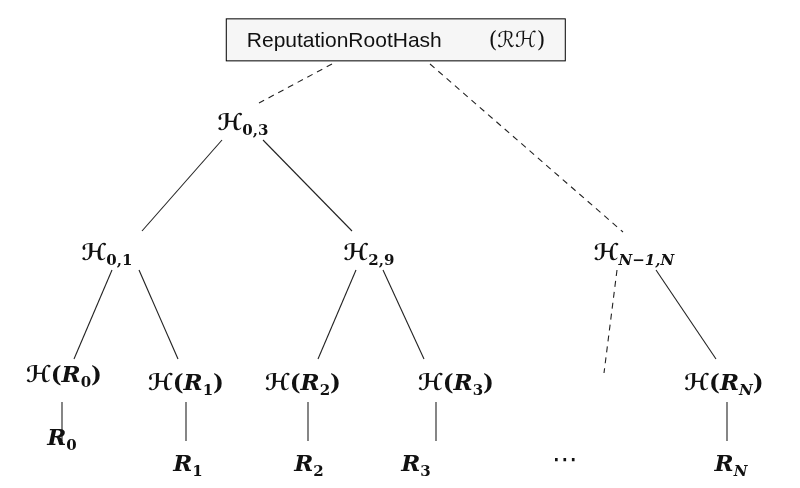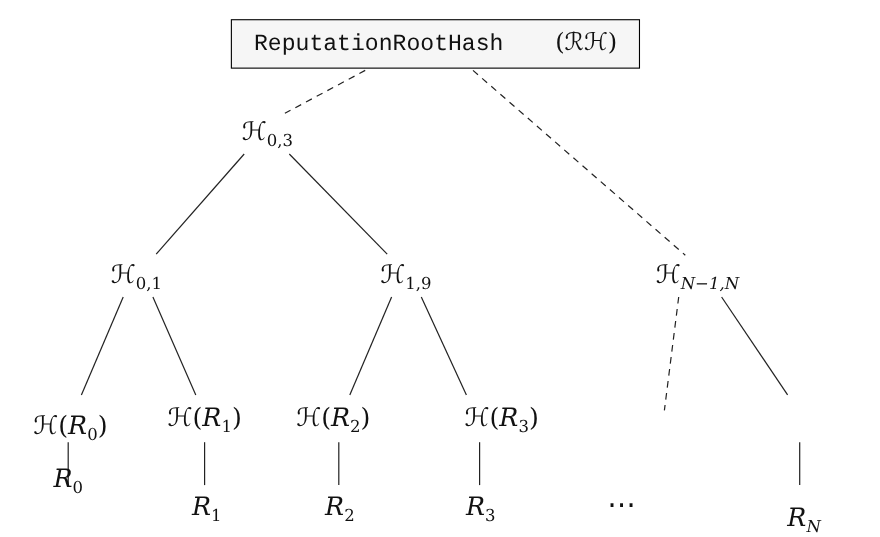--- a/index.html
+++ b/index.html
@@ -19,20 +19,21 @@
   }
   svg.edges line { stroke: #222222; stroke-width: 1.1; }
   svg.edges line.dashed { stroke-dasharray: 6 5; }
 
   .node {
     position: absolute;
     transform: translate(-50%, -50%);
     white-space: nowrap;
     font-size: 23px;
     line-height: 1;
+    font-weight: bold;
   }
   .node sub {
     font-size: 15px;
     line-height: 0;
     vertical-align: -0.35em;
   }
   .it { font-style: italic; }
 
   .root-box {
     position: absolute;
@@ -40,21 +41,21 @@
     top: 40px;
     transform: translate(-50%, -50%);
     border: 1px solid #000000;
     background: #f6f6f6;
     padding: 8px 20px;
     white-space: nowrap;
     font-size: 22px;
     line-height: 1.15;
   }
   .root-box .mono {
-    font-family: Liberation Mono, monospace;
+    font-family: Liberation Sans, sans-serif;
     font-size: 21px;
   }
   .root-box .abbrev {
     font-family: "DejaVu Serif", "DejaVu Sans", serif;
     font-size: 22px;
     margin-left: 40px;
   }
   .dots {
     position: absolute;
     transform: translate(-50%, -50%);
@@ -89,64 +90,67 @@
 
   <div class="root-box">
     <span class="mono">ReputationRootHash</span>
     <span class="abbrev">(ℛℋ)</span>
   </div>
 
   <div class="node" style="left:243px; top:121px">
     <span>ℋ</span><sub>0,3</sub>
   </div>
 
-  <div class="node" style="left:124px; top:251px">
+  <div class="node" style="left:107px; top:251px">
     <span>ℋ</span><sub>0,1</sub>
   </div>
 
   <div class="node" style="left:369px; top:251px">
-    <span>ℋ</span><sub>1,9</sub>
+    <span>ℋ</span><sub>2,9</sub>
   </div>
 
   <div class="node" style="left:634px; top:251px">
     <span>ℋ</span><sub class="it">N−1,N</sub>
   </div>
 
-  <div class="node" style="left:64px; top:388px">
+  <div class="node" style="left:64px; top:373px">
     <span>ℋ(</span><span class="it">R</span><sub>0</sub><span>)</span>
   </div>
 
   <div class="node" style="left:186px; top:381px">
     <span>ℋ(</span><span class="it">R</span><sub>1</sub><span>)</span>
   </div>
 
   <div class="node" style="left:303px; top:381px">
     <span>ℋ(</span><span class="it">R</span><sub>2</sub><span>)</span>
   </div>
 
   <div class="node" style="left:456px; top:381px">
     <span>ℋ(</span><span class="it">R</span><sub>3</sub><span>)</span>
   </div>
 
+  <div class="node" style="left:724px; top:381px">
+    <span>ℋ(</span><span class="it">R</span><sub class="it">N</sub><span>)</span>
+  </div>
 
   <div class="node" style="left:62px; top:436px">
     <span class="it">R</span><sub>0</sub>
   </div>
 
   <div class="node" style="left:188px; top:462px">
     <span class="it">R</span><sub>1</sub>
   </div>
 
   <div class="node" style="left:309px; top:462px">
     <span class="it">R</span><sub>2</sub>
   </div>
 
-  <div class="node" style="left:437px; top:462px">
+  <div class="node" style="left:416px; top:462px">
     <span class="it">R</span><sub>3</sub>
   </div>
 
   <div class="dots" style="left:565px; top:459px">⋯</div>
 
-  <div class="node" style="left:731px; top:472px">
+  <div class="node" style="left:731px; top:462px">
     <span class="it">R</span><sub class="it">N</sub>
   </div>
 
 </div>
 
 </body></html>

